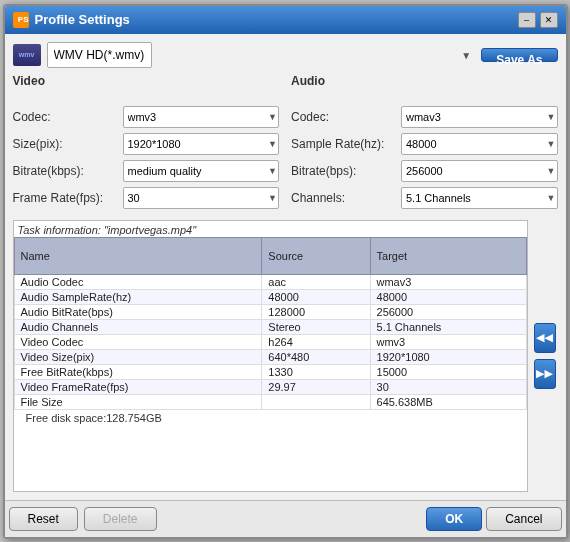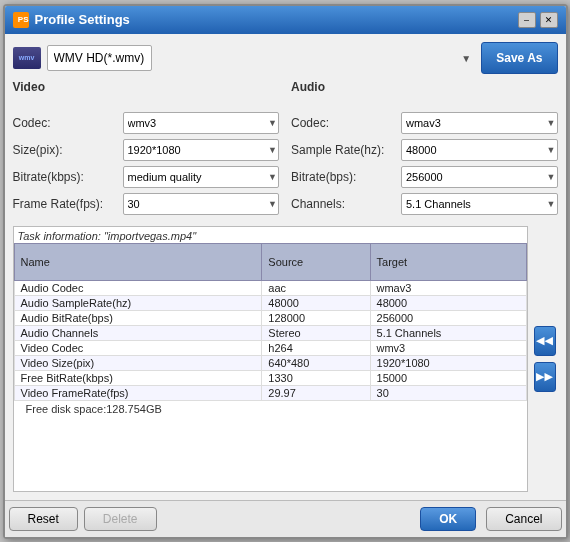--- a/index.html
+++ b/index.html
@@ -102,21 +102,21 @@
     }
     .save-as-btn {
       background: linear-gradient(to bottom, #4a90d9, #2060b0);
       color: white;
       border: 1px solid #1a50a0;
       padding: 4px 14px;
       border-radius: 3px;
       cursor: pointer;
       font-size: 12px;
       font-weight: bold;
-      height: 32px;
+      height: 14px;
     }
     .panels-row {
       display: flex;
       gap: 12px;
     }
     .panel {
       flex: 1;
     }
     .panel-title {
       font-weight: bold;
@@ -221,21 +221,21 @@
       font-size: 11px;
     }
     .bottom-bar {
       display: flex;
       justify-content: space-between;
       padding: 6px 4px;
       background: #e8e8e8;
       border-top: 1px solid #bbb;
     }
     .bottom-left { display: flex; gap: 6px; }
-    .bottom-right { display: flex; gap: 10px; }
+    .bottom-right { display: flex; gap: 4px; }
     .action-btn {
       padding: 4px 18px;
       border-radius: 4px;
       border: 1px solid #888;
       cursor: pointer;
       font-size: 12px;
       background: linear-gradient(to bottom, #f0f0f0, #d8d8d8);
     }
     .action-btn.primary {
       background: linear-gradient(to bottom, #5a9ae0, #2468b8);
@@ -407,20 +407,25 @@
               <tr>
                 <td>Free BitRate(kbps)</td>
                 <td>1330</td>
                 <td>15000</td>
               </tr>
               <tr>
                 <td>Video FrameRate(fps)</td>
                 <td>29.97</td>
                 <td>30</td>
               </tr>
+              <tr>
+                <td>File Size</td>
+                <td></td>
+                <td>645.638MB</td>
+              </tr>
             </tbody>
         </table>
         <div class="disk-space">Free disk space:128.754GB</div>
       </div>
       <div class="nav-btns">
         <button class="nav-btn">◀◀</button>
         <button class="nav-btn">▶▶</button>
       </div>
     </div>
   </div>

